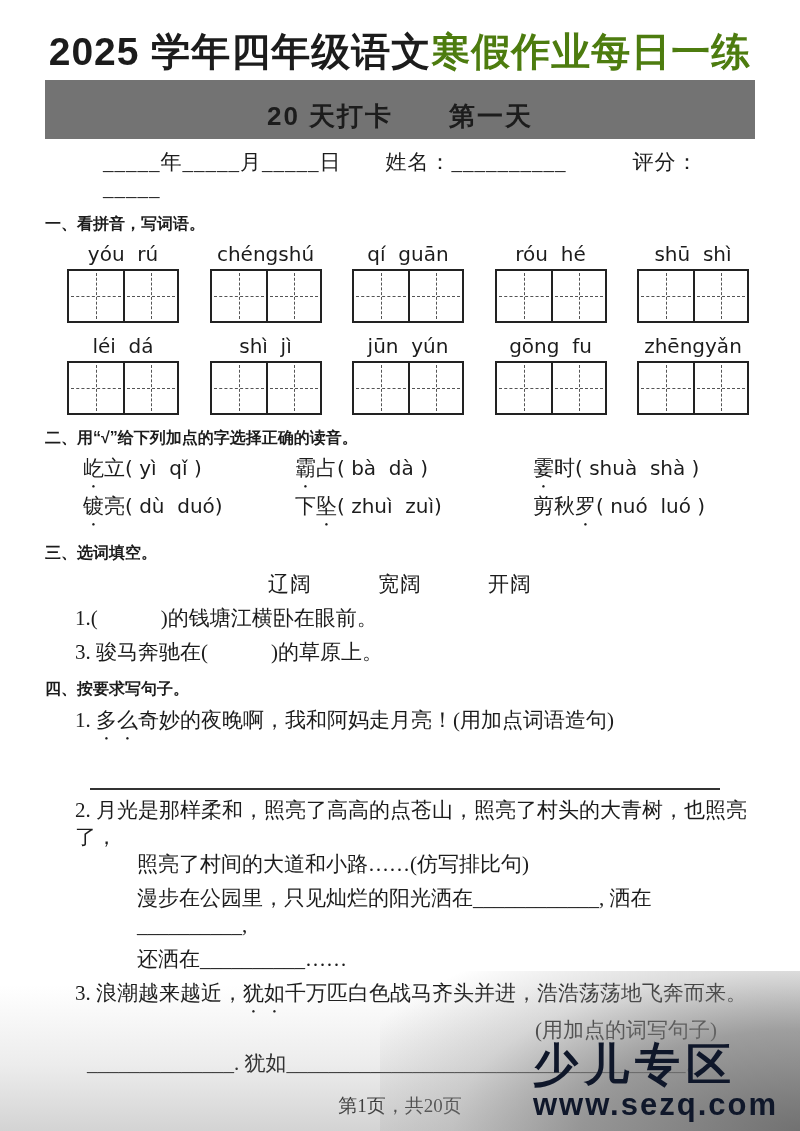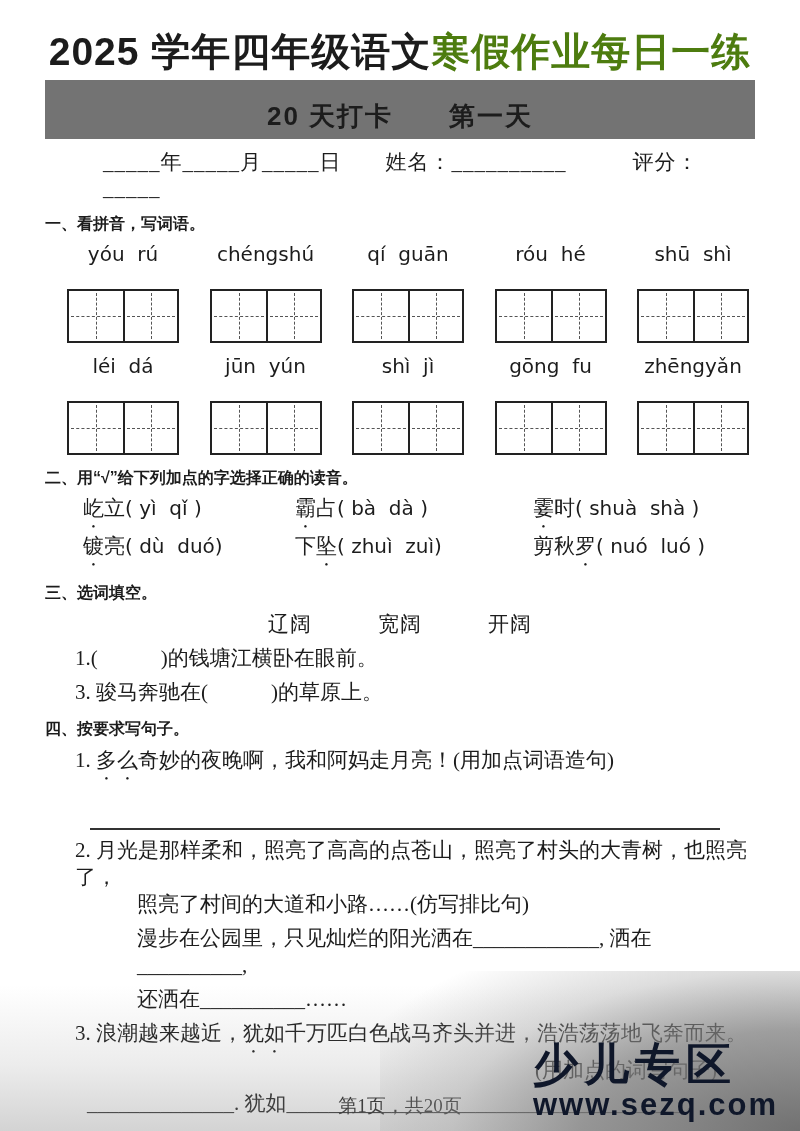--- a/index.html
+++ b/index.html
@@ -21,21 +21,21 @@
     font-family:"Liberation Sans","DejaVu Sans",sans-serif; font-weight:700;
     font-size:26px; padding:19px 0 5px 0; letter-spacing:2px; }
   .dateline { margin-top:9px; padding-left:58px; font-size:21px; letter-spacing:1px; }
 
   
   .sec-h { font-family:"Liberation Sans","DejaVu Sans",sans-serif; font-weight:700;
     font-size:16px; margin-top:13px; }
 
   
   .pin-row { display:flex; justify-content:space-between; margin:6px 6px 0 22px; }
-  .pin-col { display:flex; flex-direction:column; align-items:center;gap:20px; }
+  .pin-col { display:flex; flex-direction:column; align-items:center; }
   .pinyin { font-family:"DejaVu Sans","Liberation Sans",sans-serif; font-size:20px; line-height:26px; }
   .tzbox { display:flex; border:2px solid #222; margin-top:2px; background:#fff; }
   .tzcell { width:54px; height:50px; position:relative; }
   .tzcell + .tzcell { border-left:2px solid #222; }
   .tzcell::before { content:""; position:absolute; left:50%; top:2px; bottom:2px; border-left:1.5px dashed #555; }
   .tzcell::after  { content:""; position:absolute; top:50%; left:2px; right:2px; border-top:1.5px dashed #555; }
 
   
   .dot-under {
     -webkit-text-emphasis:dot; -webkit-text-emphasis-position:under left;
@@ -121,28 +121,28 @@
     </div>
     <div class="pin-row" style="margin-top:10px;">
       <div class="pin-col">
         <div class="pinyin" data-bind="section1.row2.0">léi  dá</div>
         <div class="tzbox">
             <div class="tzcell"></div>
             <div class="tzcell"></div>
           </div>
       </div>
       <div class="pin-col">
-        <div class="pinyin" data-bind="section1.row2.2">jūn  yún</div>
+        <div class="pinyin" data-bind="section1.row2.1">shì  jì</div>
         <div class="tzbox">
             <div class="tzcell"></div>
             <div class="tzcell"></div>
           </div>
       </div>
       <div class="pin-col">
-        <div class="pinyin" data-bind="section1.row2.1">shì  jì</div>
+        <div class="pinyin" data-bind="section1.row2.2">jūn  yún</div>
         <div class="tzbox">
             <div class="tzcell"></div>
             <div class="tzcell"></div>
           </div>
       </div>
       <div class="pin-col">
         <div class="pinyin" data-bind="section1.row2.3">gōng  fu</div>
         <div class="tzbox">
             <div class="tzcell"></div>
             <div class="tzcell"></div>

